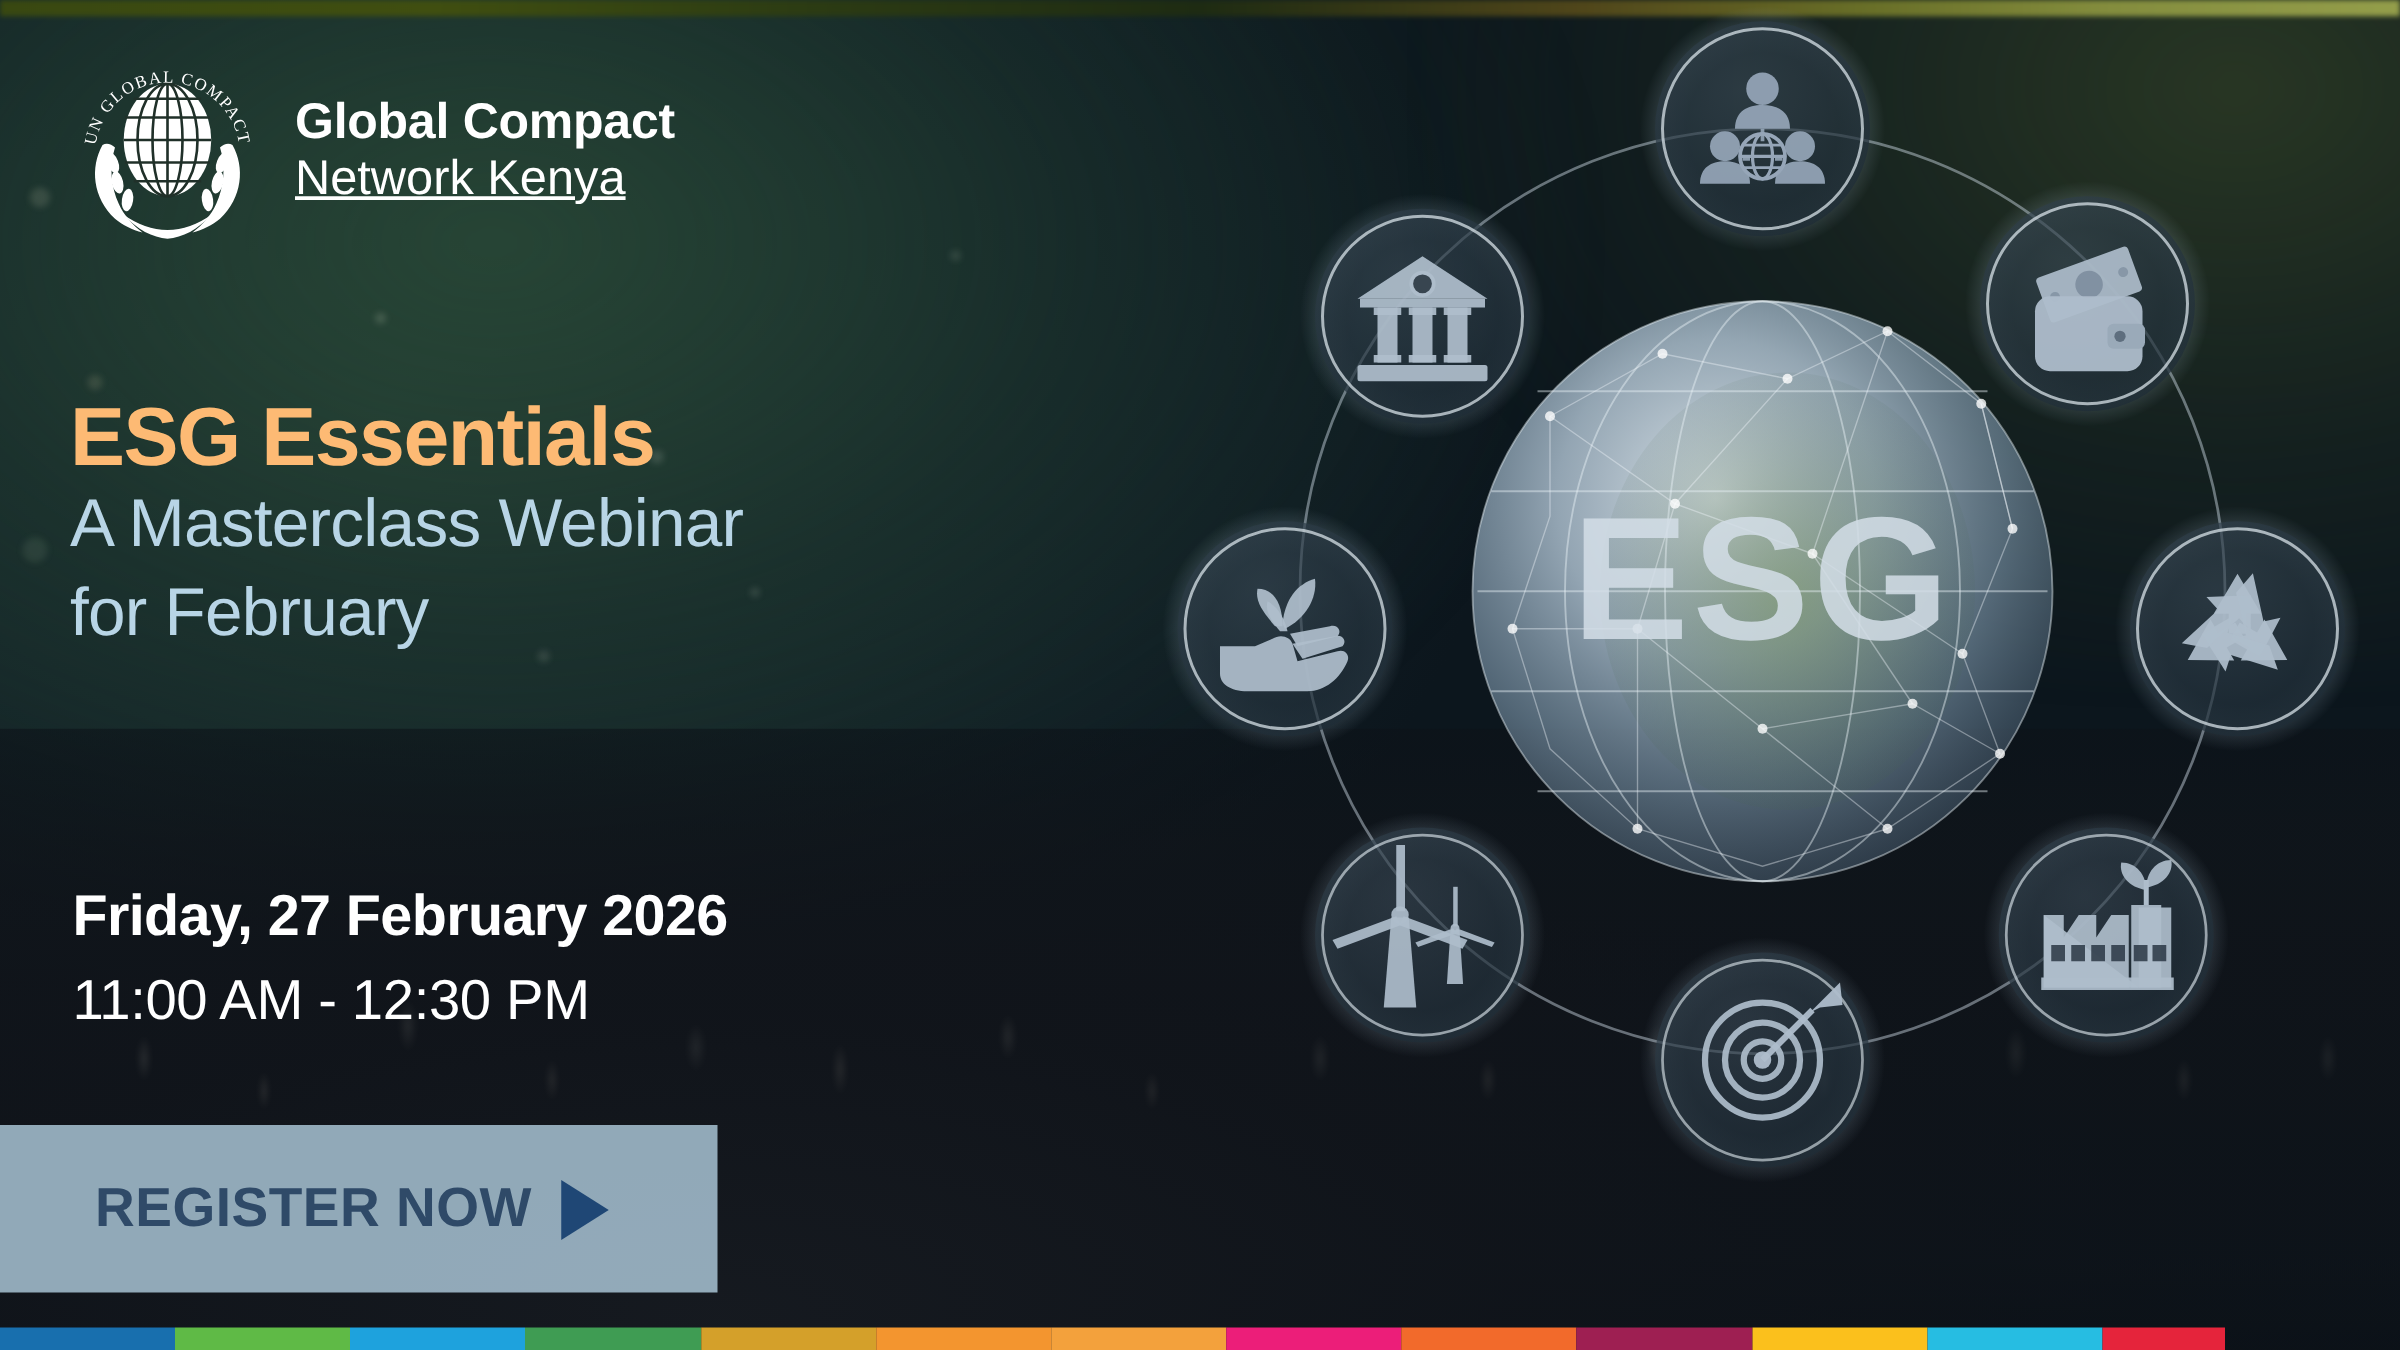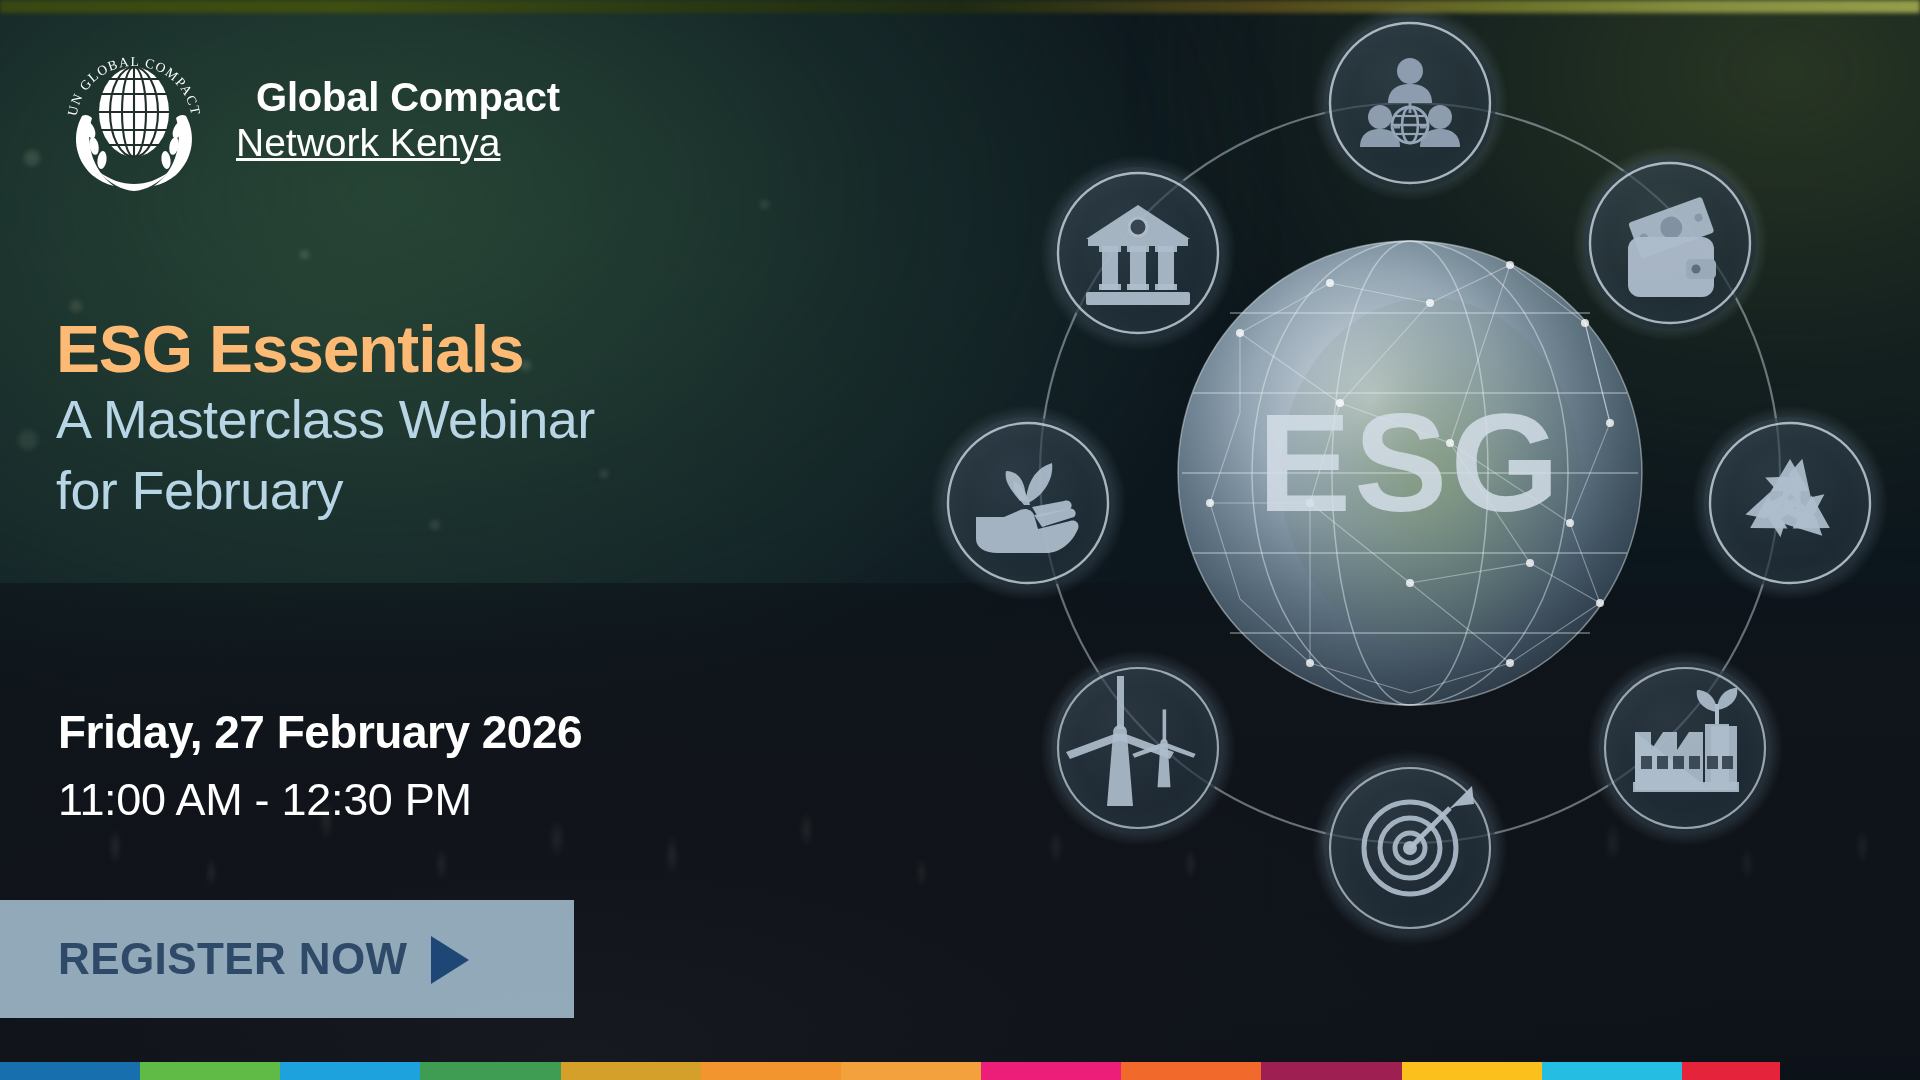--- a/index.html
+++ b/index.html
@@ -65,36 +65,36 @@
   }
   
   .bokeh { position:absolute; border-radius:50%; filter:blur(2.5px); pointer-events:none; }
 
   
   .left-col { position:absolute; left:0; top:0; width:760px; height:100%; }
 
   .logo-row { position:absolute; left:54px; top:38px; display:flex; align-items:center; gap:22px; }
   .logo-mark { width:160px; height:160px; position:relative; flex:none; }
   .logo-text { display:flex; flex-direction:column; justify-content:center; margin-top:4px; }
-  .logo-line1 { color:#ffffff; font-size:40px; font-weight:700; letter-spacing:-0.2px; line-height:1.12;margin-left:20px; }
+  .logo-line1 { color:#ffffff; font-size:40px; font-weight:700; letter-spacing:-0.2px; line-height:1.12; }
   .logo-line2 { color:#ffffff; font-size:39px; font-weight:400; letter-spacing:0px; line-height:1.16;text-decoration:underline; }
 
   .headline { position:absolute; left:56px; top:315px; }
   .h-title { color:#fdba74; font-size:66px; font-weight:700; letter-spacing:-1.2px; line-height:1.04; }
   .h-sub { color:#b8d5e6; font-size:54px; font-weight:400; letter-spacing:-0.6px; line-height:1.33; }
 
   .when { position:absolute; left:58px; top:694px;margin-top:13px; }
   .when-date { color:#ffffff; font-size:46px; font-weight:700; letter-spacing:-0.5px; line-height:1.12; }
   .when-time { color:#ffffff; font-size:45px; font-weight:400; letter-spacing:-0.3px; line-height:1.2; margin-top:14px; }
 
   .cta {
-    position:absolute; left:0; top:900px; width:574px; height:118px;
+    position:absolute; left:0; top:900px; width:574px; height:134px;
     background:rgba(178,206,224,0.80);
     display:flex; align-items:center; gap:24px;
-    padding-left:58px;
+    padding-left:76px;
     cursor:pointer;
   }
   .cta-label { color:#2f4a68; font-size:44px; font-weight:700; letter-spacing:0.4px; }
   .cta-arrow { width:0; height:0; border-left:38px solid #1f4775; border-top:24px solid transparent; border-bottom:24px solid transparent; margin-top:2px; }
 
   
   .graphic { position:absolute; right:0; top:3px; width:1010px; height:1080px; }
   .graphic svg { position:absolute; inset:0; width:100%; height:100%; }
 
   

